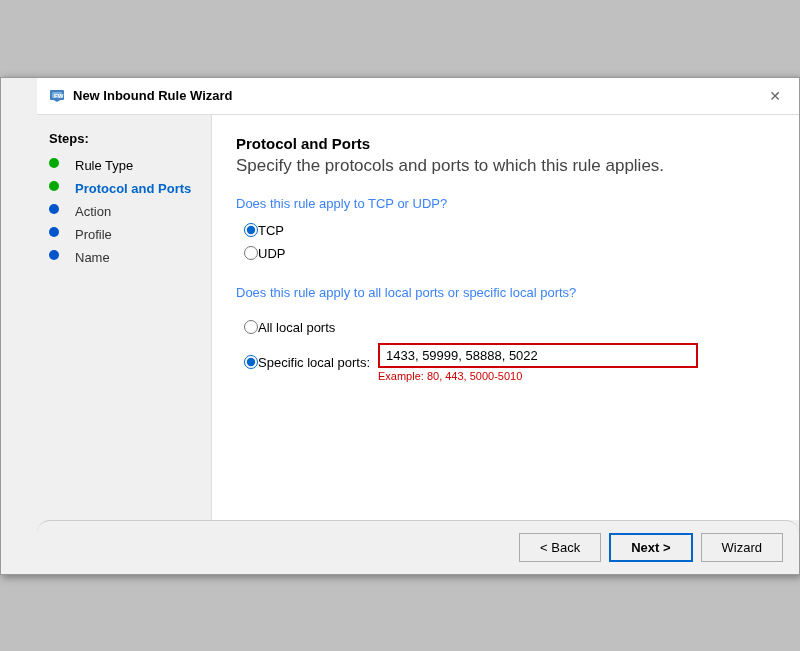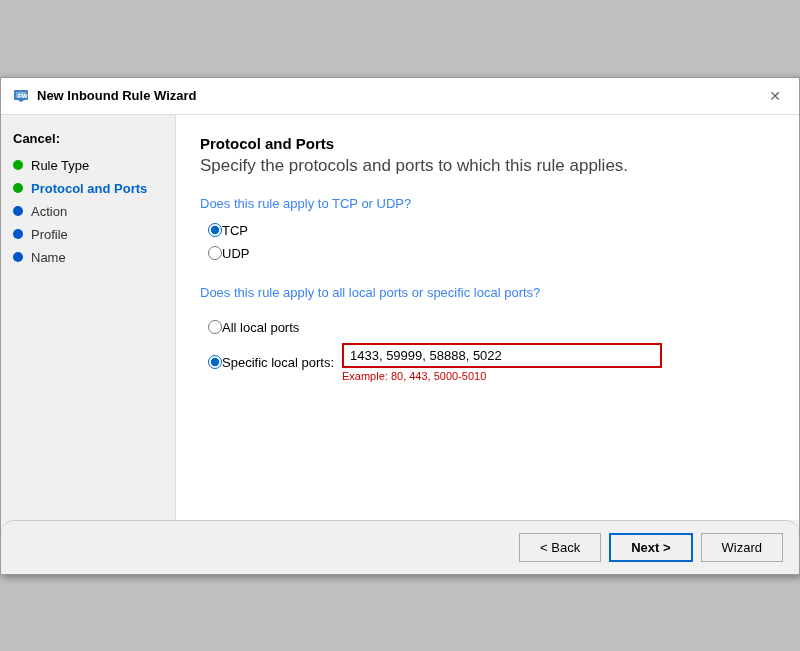--- a/index.html
+++ b/index.html
@@ -13,20 +13,21 @@
       font-size: 13px;
     }
     .dialog {
       background: #f0f0f0;
       width: 800px;
       height: 498px;
       border: 1px solid #999;
       box-shadow: 2px 2px 8px rgba(0,0,0,0.4);
       display: flex;
       flex-direction: column;
+      padding-left: 36px;
     }
     .title-bar {
       background: #fff;
       display: flex;
       align-items: center;
       padding: 8px 12px;
       border-bottom: 1px solid #ddd;
       justify-content: space-between;
     }
     .title-bar-left {
@@ -57,23 +58,23 @@
       border-right: 1px solid #ddd;
       padding: 10px 0;
     }
     .sidebar-title {
       font-weight: 700;
       padding: 6px 12px 8px 12px;
       font-size: 13px;
     }
     .sidebar-item {
       display: flex;
-      align-items: center;
+      align-items: flex-start;
       padding: 4px 12px;
-      gap: 8px;
+      gap: 16px;
       cursor: default;
       font-size: 13px;
     }
     .sidebar-item.active {
       color: #0066cc;
       font-weight: 600;
     }
     .sidebar-item.inactive {
       color: #333;
     }
@@ -194,21 +195,21 @@
         <text x="5" y="10" font-size="6" fill="#fff" font-weight="bold">FW</text>
       </svg>
       <span class="title-text">New Inbound Rule Wizard</span>
     </div>
     <button class="close-btn">✕</button>
   </div>
 
   <div class="content-area">
 
     <div class="sidebar">
-      <div class="sidebar-title">Cancel:</div>
+      <div class="sidebar-title">Steps:</div>
 
       <div class="sidebar-item completed">
         <span class="dot dot-green"></span>
         <span>Rule Type</span>
       </div>
       <div class="sidebar-item active">
         <span class="dot dot-green"></span>
         <span>Protocol and Ports</span>
       </div>
       <div class="sidebar-item inactive">

